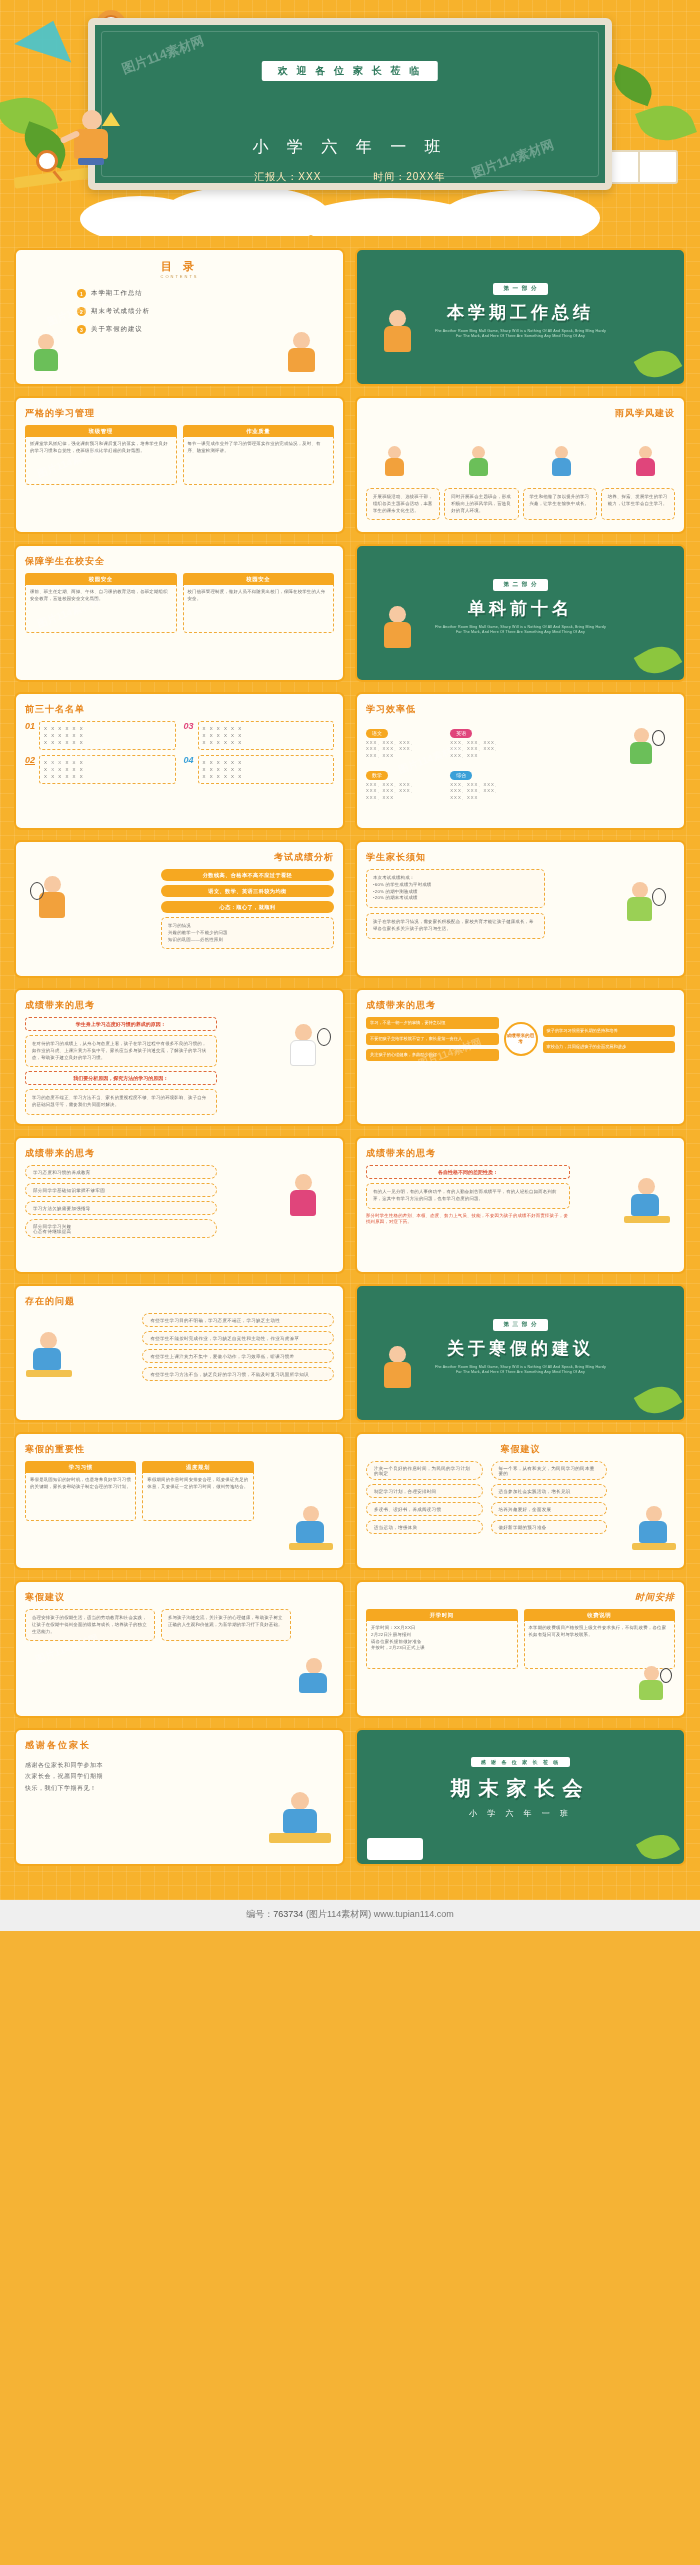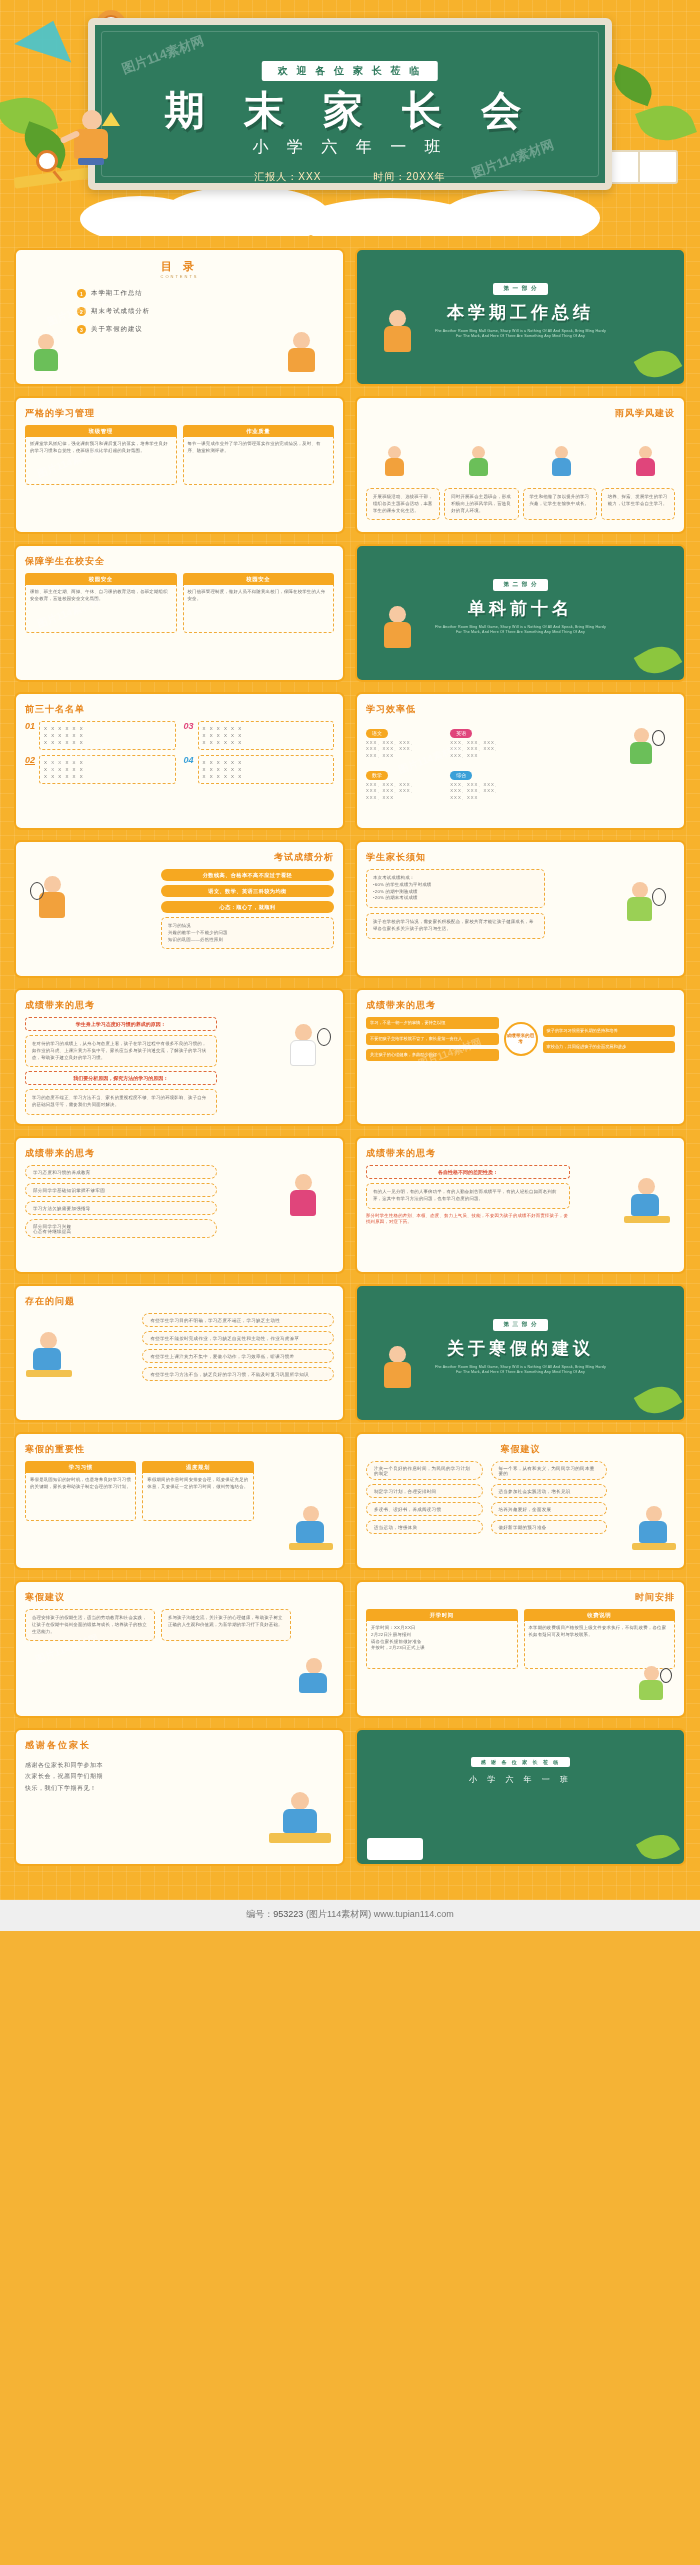--- a/index.html
+++ b/index.html
@@ -292,21 +292,20 @@
     <div class="deco" style="left:600px;top:150px;width:78px;height:34px;background:#fff;border:2px solid #e6d9bc;border-radius:3px;"></div>
     <div class="deco" style="left:638px;top:150px;width:2px;height:34px;background:#e6d9bc;"></div>
     <div class="deco" style="left:560px;top:20px;width:30px;height:22px;background:#f6d44e;border-radius:3px;transform:rotate(-10deg);"></div>
     <div class="cloud" style="left:80px;top:196px;width:120px;height:46px;"></div>
     <div class="cloud" style="left:160px;top:186px;width:170px;height:60px;"></div>
     <div class="cloud" style="left:300px;top:198px;width:180px;height:50px;"></div>
     <div class="cloud" style="left:440px;top:190px;width:160px;height:56px;"></div>
 
     <div class="board">
       <div class="cover-sub-ribbon">欢 迎 各 位 家 长 莅 临</div>
-      <div class="cover-title">期 末 家 长 会</div>
       <div class="cover-class">小 学 六 年 一 班</div>
       <div class="cover-meta">
         <span>汇报人：XXX</span>
         <span>时间：20XX年</span>
       </div>
     </div>
 
     <div class="kid" style="left:40px;top:110px;width:90px;height:80px;">
       <div class="head" style="left:42px;top:0;width:20px;height:20px;background:#f7c9a2;"></div>
       <div class="body" style="left:34px;top:19px;width:34px;height:30px;background:#f2a13c;"></div>
@@ -714,21 +713,21 @@
         </div>
       </div>
       <div class="kid" style="right:4px;bottom:6px;width:48px;height:52px;">
         <div class="head" style="left:15px;top:0;width:16px;height:16px;background:#f7c9a2;"></div>
         <div class="body" style="left:8px;top:15px;width:28px;height:20px;background:#4a9fd8;"></div>
       </div>
       <div class="wm" style="left:18px;top:60px;font-size:10px;">图片114素材网</div>
     </div>
 
     <div class="slide">
-      <div class="slide-title" style="text-align:right;">时间安排</div>
+      <div class="slide-title" style="text-align:right;font-style:italic;">时间安排</div>
       <div class="cols2">
         <div class="col">
           <div class="hdr-sm">开学时间</div>
           <div class="body-sm">
             <div class="mini-text" style="white-space:pre-line;">开学时间：XX月XX日
 2月22日注册与报到
 请各位家长提前做好准备
 并按时，2月23日正式上课</div>
           </div>
         </div>
@@ -756,25 +755,26 @@
 快乐，我们下学期再见！</div>
       <div class="kid" style="right:8px;bottom:8px;width:66px;height:64px;">
         <div class="head" style="left:22px;top:0;width:18px;height:18px;background:#f7c9a2;"></div>
         <div class="body" style="left:14px;top:17px;width:34px;height:24px;background:#4a9fd8;"></div>
         <div class="deco" style="left:0px;top:41px;width:62px;height:10px;background:#f2c14e;border-radius:2px;"></div>
       </div>
     </div>
 
     <div class="slide green sec-center" style="padding-top:20px;">
       <div class="end-ribbon">感 谢 各 位 家 长 莅 临</div>
+      <div class="end-title">期末家长会</div>
       <div class="end-class">小 学 六 年 一 班</div>
       <div class="deco" style="left:10px;bottom:4px;width:56px;height:22px;background:#fff;border-radius:3px;"></div>
       <div class="deco leaf-green" style="right:8px;bottom:4px;width:36px;height:26px;transform:rotate(150deg);"></div>
     </div>
   </div>
 
 </div>
 
 <div class="footer">
-  <span>编号：</span><span class="num">953223</span>
+  <span>编号：</span><span class="num">763734</span>
   <span>(图片114素材网)</span>
   <span>www.tupian114.com</span>
 </div>
 
 </body></html>

